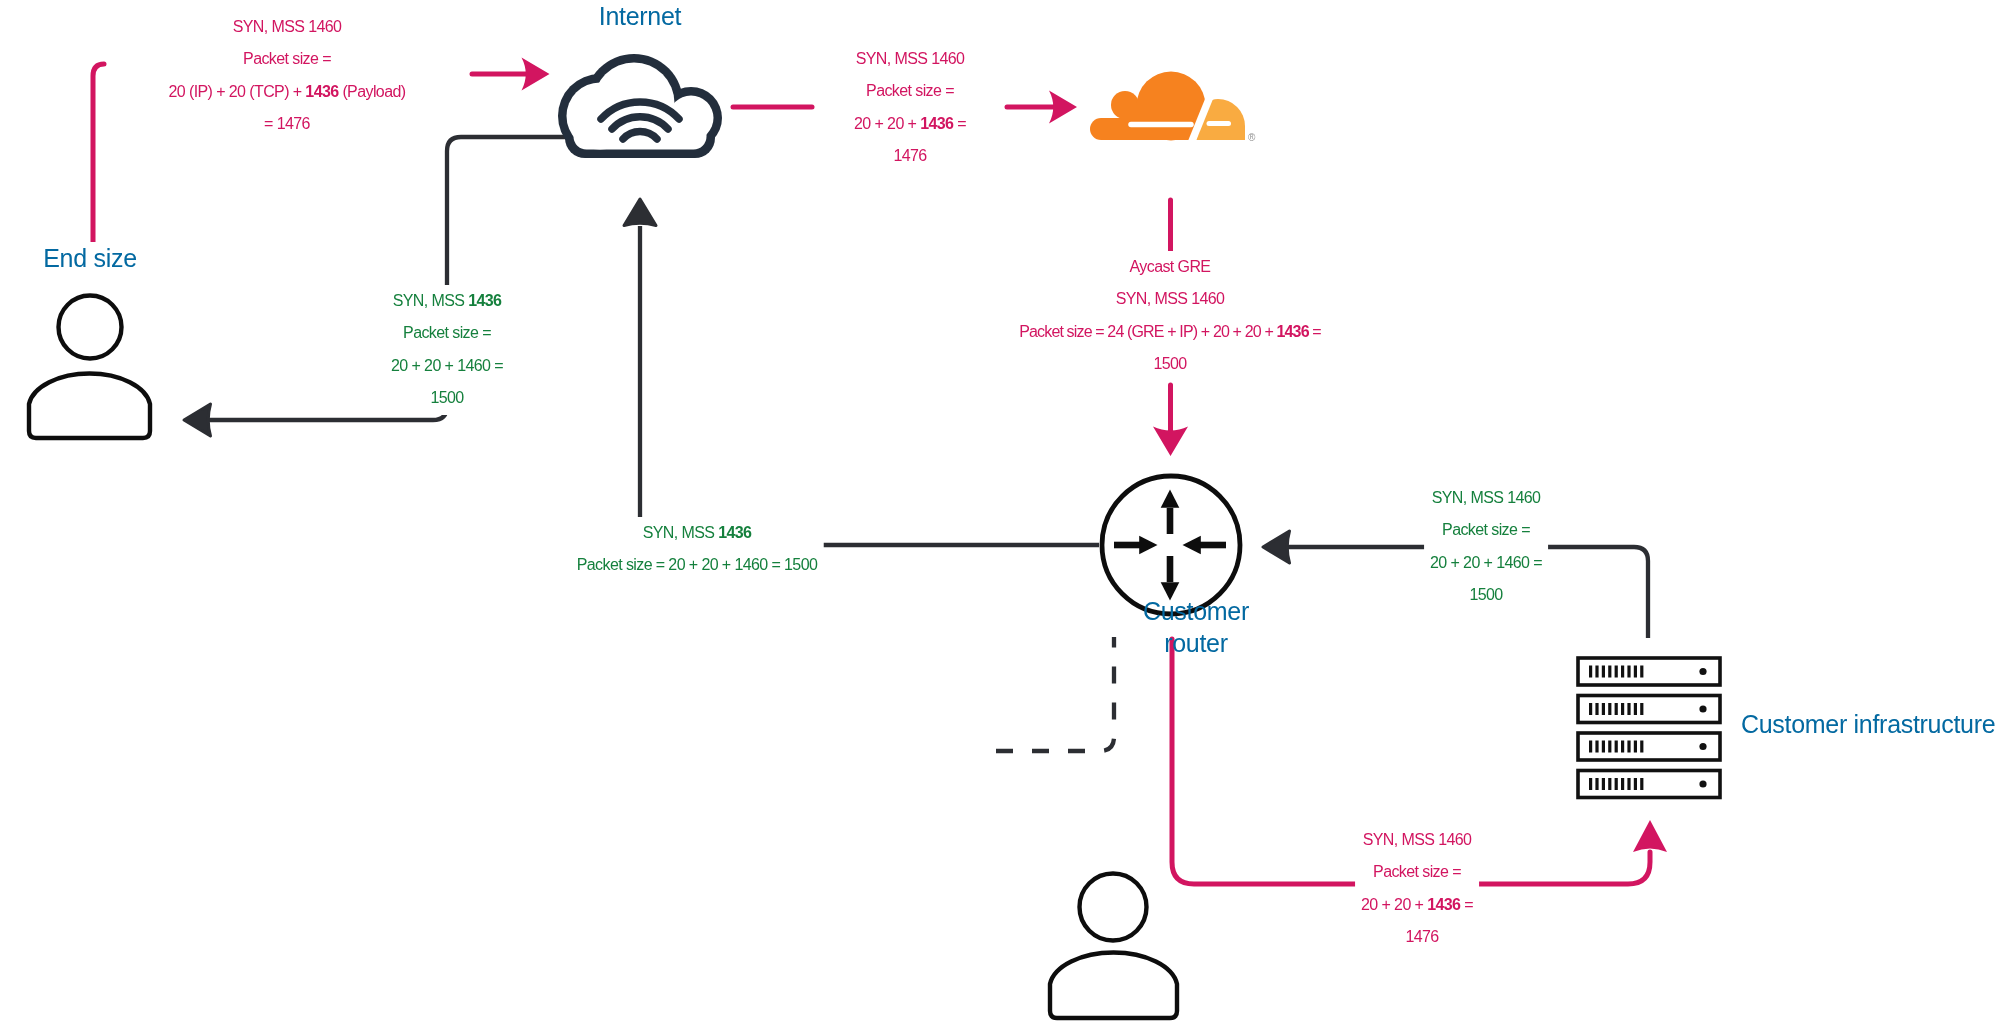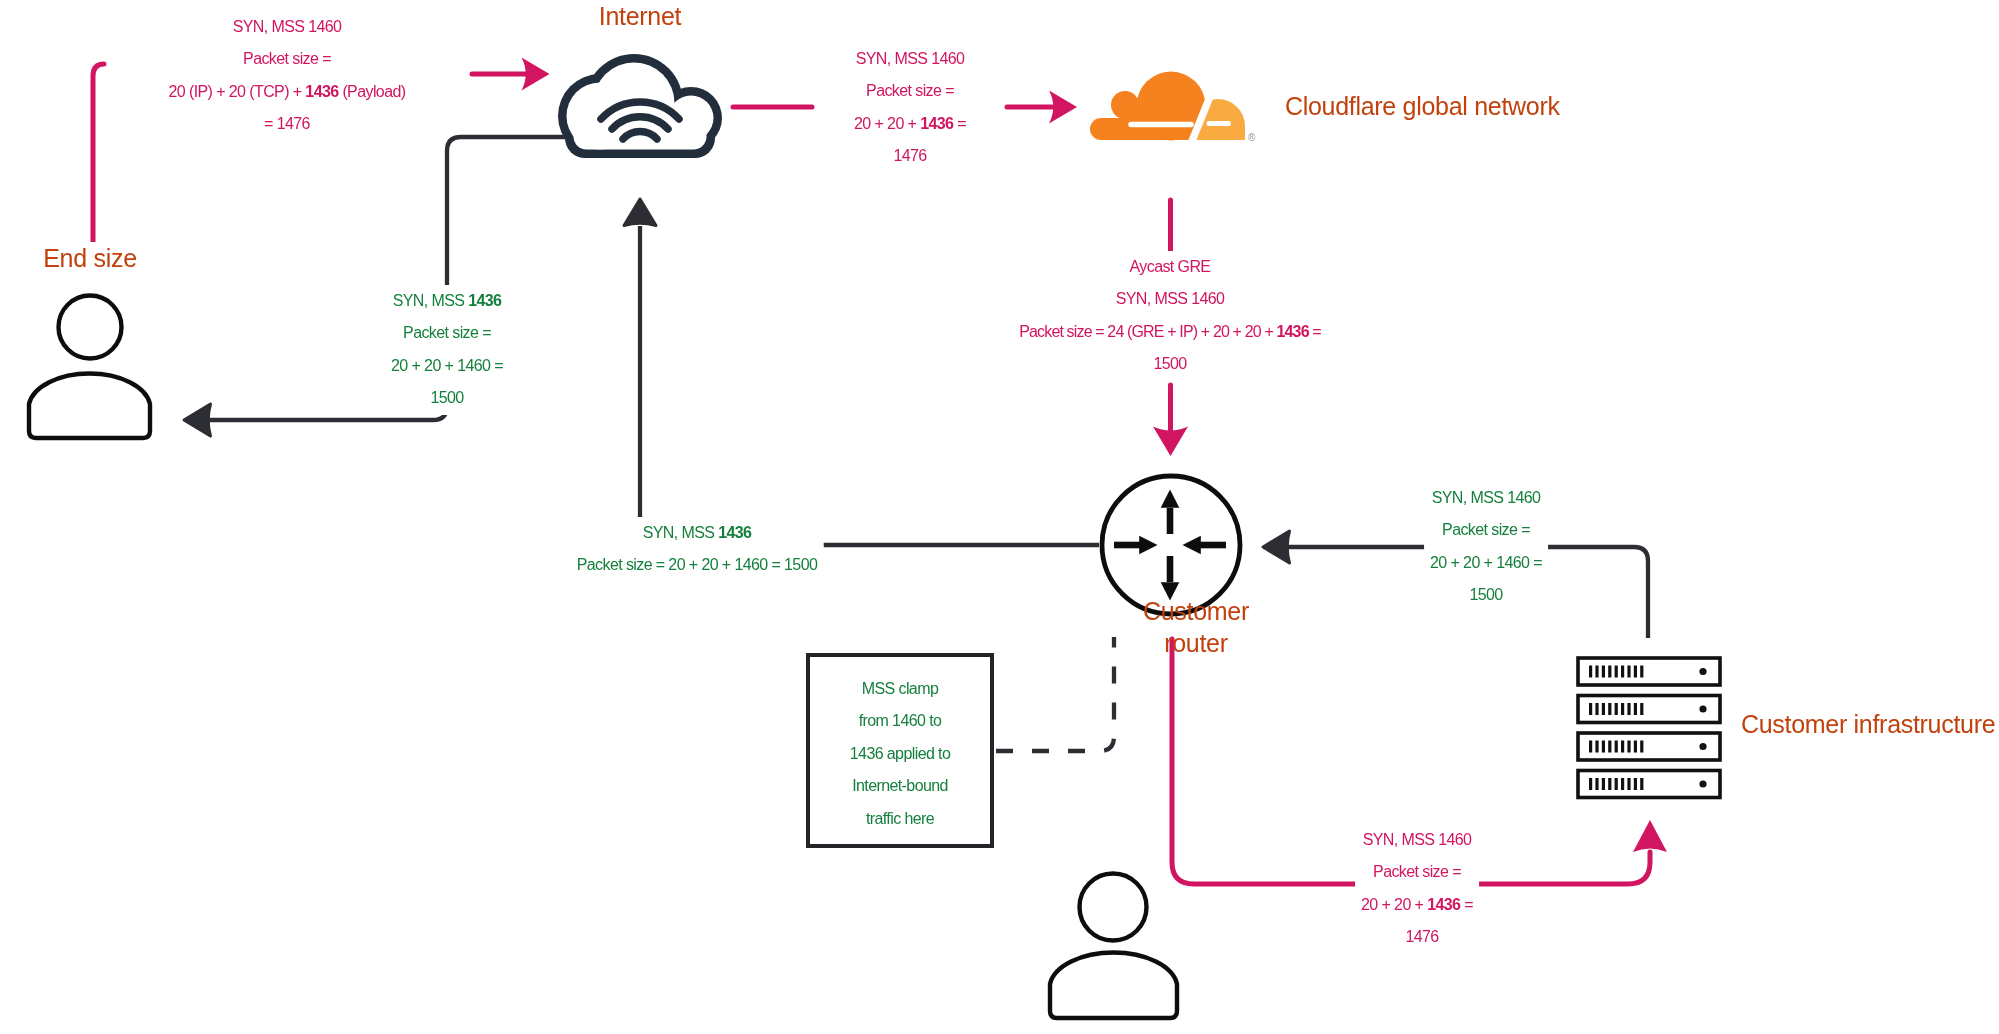--- a/index.html
+++ b/index.html
@@ -2,21 +2,21 @@
 <html><head>
 <meta charset="utf-8">
 <style>
   html,body{margin:0;padding:0;background:#fff;}
   #stage{position:relative;width:1999px;height:1034px;background:#fff;overflow:hidden;
     font-family:"Liberation Sans",sans-serif;}
   .t{position:absolute;font-size:16px;line-height:32.4px;text-align:center;
      transform:translateX(-50%);white-space:nowrap;background:#fff;padding:0 6px;}
   .pink{color:#d21560;letter-spacing:-0.6px;}
   .blk{color:#15803d;letter-spacing:-0.6px;}
-  .lab{color:#c2410c;font-size:25px;letter-spacing:-0.3px;}
+  .lab{color:#0369a1;font-size:25px;letter-spacing:-0.3px;}
   svg{position:absolute;left:0;top:0;}
 </style>
 </head>
 <body>
 <div id="stage">
 <svg width="1999" height="1034" viewBox="0 0 1999 1034" fill="none">
 
   <g stroke="#2c2e33" stroke-width="4.3" fill="none">
 
     <path d="M567 137 L461 137 Q447 137 447 151 L447 406 Q447 420 433 420 L207 420"></path>
@@ -170,26 +170,22 @@
   <g stroke="#0d0d0d" stroke-width="4.4" fill="#fff">
     <circle cx="90" cy="327" r="31.5"></circle>
     <path d="M36 438 Q29 438 29 431 L29 404 A61 35 0 0 1 150 404 L150 431 Q150 438 143 438 Z"></path>
     <circle cx="1113" cy="907" r="33.5"></circle>
     <path d="M1057 1018 Q1050 1018 1050 1011 L1050 984 A64 36 0 0 1 1177 984 L1177 1011 Q1177 1018 1170 1018 Z"></path>
   </g>
 </svg>
 
 <div class="t pink" style="left:287px;top:11px;">SYN, MSS 1460<br>Packet size =<br>20 (IP) + 20 (TCP) + <b>1436</b> (Payload)<br>= 1476</div>
 <div class="t lab" style="left:640px;top:0px;">Internet</div>
-<div class="t lab" style="left:1285px;top:90px;transform:none;text-align:left;padding:0;">Cloudflare global network</div>
 <div class="t pink" style="left:910px;top:43px;">SYN, MSS 1460<br>Packet size =<br>20 + 20 + <b>1436</b> =<br>1476</div>
 <div class="t blk" style="left:447px;top:285px;">SYN, MSS <b>1436</b><br>Packet size =<br>20 + 20 + 1460 =<br>1500</div>
 <div class="t pink" style="left:1170px;top:251px;">Aycast GRE<br>SYN, MSS 1460<br><span style="letter-spacing:-0.85px;">Packet size = 24 (GRE + IP) + 20 + 20 + <b>1436</b> =</span><br>1500</div>
 <div class="t blk" style="left:697px;top:517px;">SYN, MSS <b>1436</b><br>Packet size = 20 + 20 + 1460 = 1500</div>
 <div class="t blk" style="left:1486px;top:482px;">SYN, MSS 1460<br>Packet size =<br>20 + 20 + 1460 =<br>1500</div>
 <div class="t lab" style="left:1196px;top:595px;background:transparent;">Customer<br>router</div>
 <div class="t lab" style="left:1741px;top:708px;transform:none;text-align:center;padding:0;">Customer infrastructure</div>
 <div class="t lab" style="left:90px;top:242px;">End size</div>
 <div class="t pink" style="left:1417px;top:824px;">SYN, MSS 1460<br>Packet size =<br>20 + 20 + <b>1436</b> =<br><span style="position:relative;left:5px;">1476</span></div>
-<div style="position:absolute;left:806px;top:653px;width:188px;height:195px;box-sizing:border-box;border:4px solid #222428;background:#fff;">
-  <div class="t blk" style="left:90px;top:16px;background:transparent;">MSS clamp<br>from 1460 to<br>1436 applied to<br>Internet-bound<br>traffic here</div>
-</div>
 </div>
 
 </body></html>

